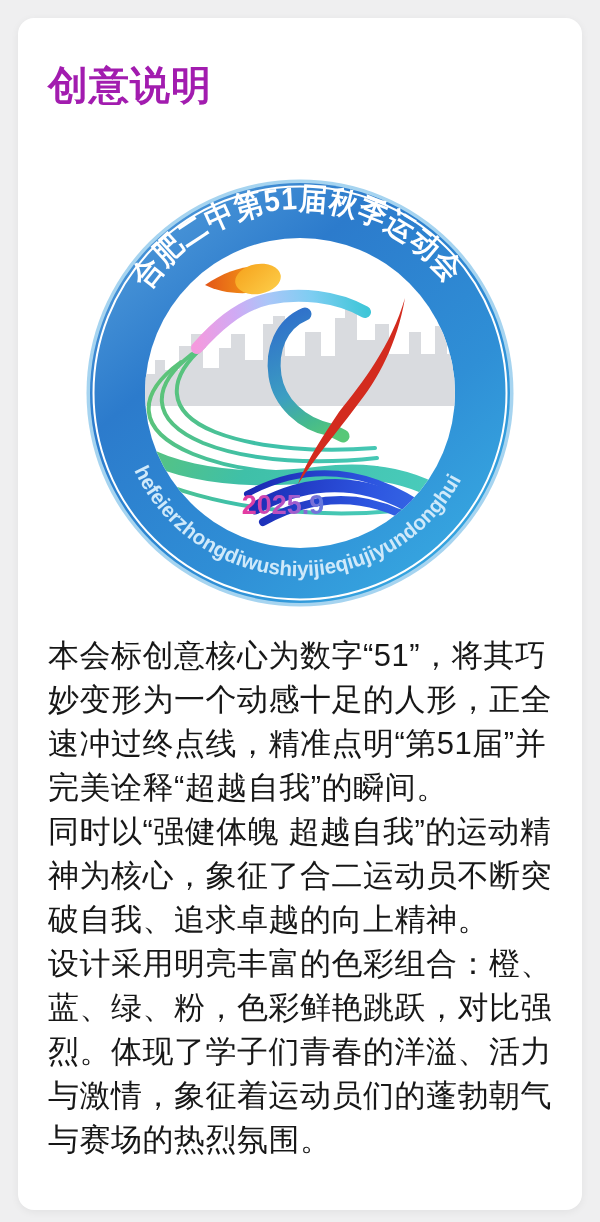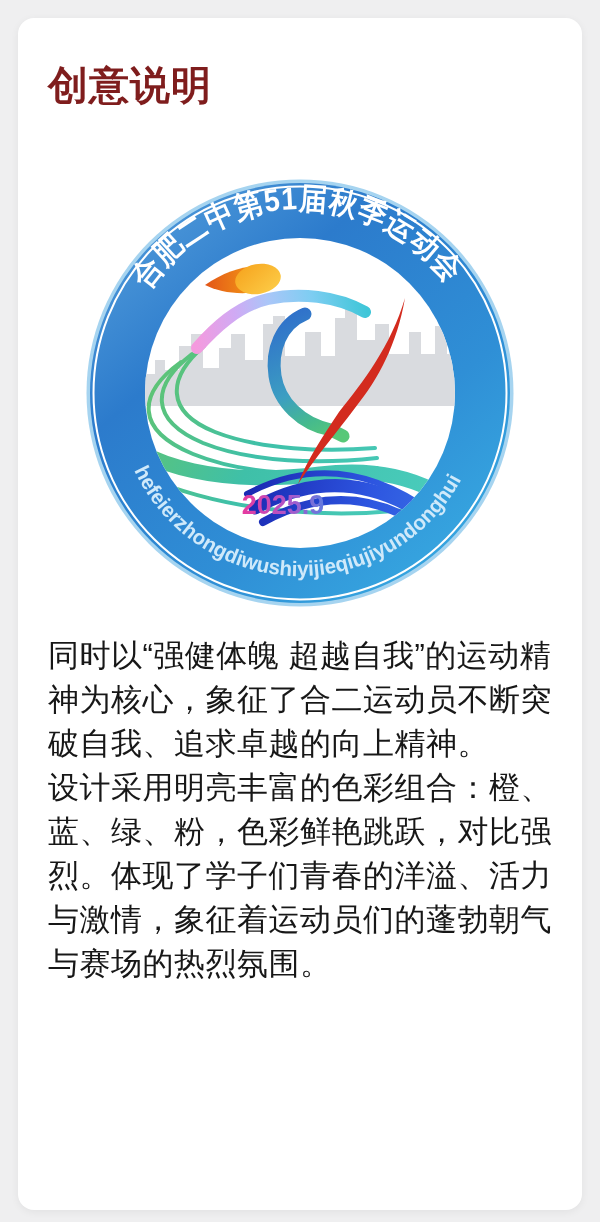--- a/index.html
+++ b/index.html
@@ -16,21 +16,21 @@
     background:#ffffff;
     border-radius:16px;
     box-shadow:0 2px 8px rgba(0,0,0,0.06);
     box-sizing:border-box;
     padding:40px 30px 0 30px;
   }
   .page-title{
     margin:0;
     font-size:40px;
     font-weight:700;
-    color:#7f1d1d;
+    color:#a21caf;
     letter-spacing:1px;
     line-height:1.35;
   }
   .logo-wrap{
     width:430px;height:430px;
     margin:66px auto 0 auto;
   }
   .body-text{
     margin-top:26px;
     font-size:31px;
@@ -140,17 +140,18 @@
       <text font-size="31" font-weight="700" fill="#ffffff" letter-spacing="1">
         <textPath href="#topTextArc" startOffset="0" textLength="352" lengthAdjust="spacingAndGlyphs">合肥二中第51届秋季运动会</textPath>
       </text>
       <text font-size="21" font-weight="700" fill="#cfe9fa">
         <textPath href="#bottomTextArc" startOffset="0" textLength="405" lengthAdjust="spacingAndGlyphs">hefeierzhongdiwushiyijieqiujiyundonghui</textPath>
       </text>
     </svg>
   </div>
 
   <div class="body-text">
+    <p>本会标创意核心为数字“51”，将其巧妙变形为一个动感十足的人形，正全速冲过终点线，精准点明“第51届”并完美诠释“超越自我”的瞬间。</p>
     <p>同时以“强健体魄 超越自我”的运动精神为核心，象征了合二运动员不断突破自我、追求卓越的向上精神。</p>
     <p>设计采用明亮丰富的色彩组合：橙、蓝、绿、粉，色彩鲜艳跳跃，对比强烈。体现了学子们青春的洋溢、活力与激情，象征着运动员们的蓬勃朝气与赛场的热烈氛围。</p>
   </div>
 
 </div>
 
 </body></html>

